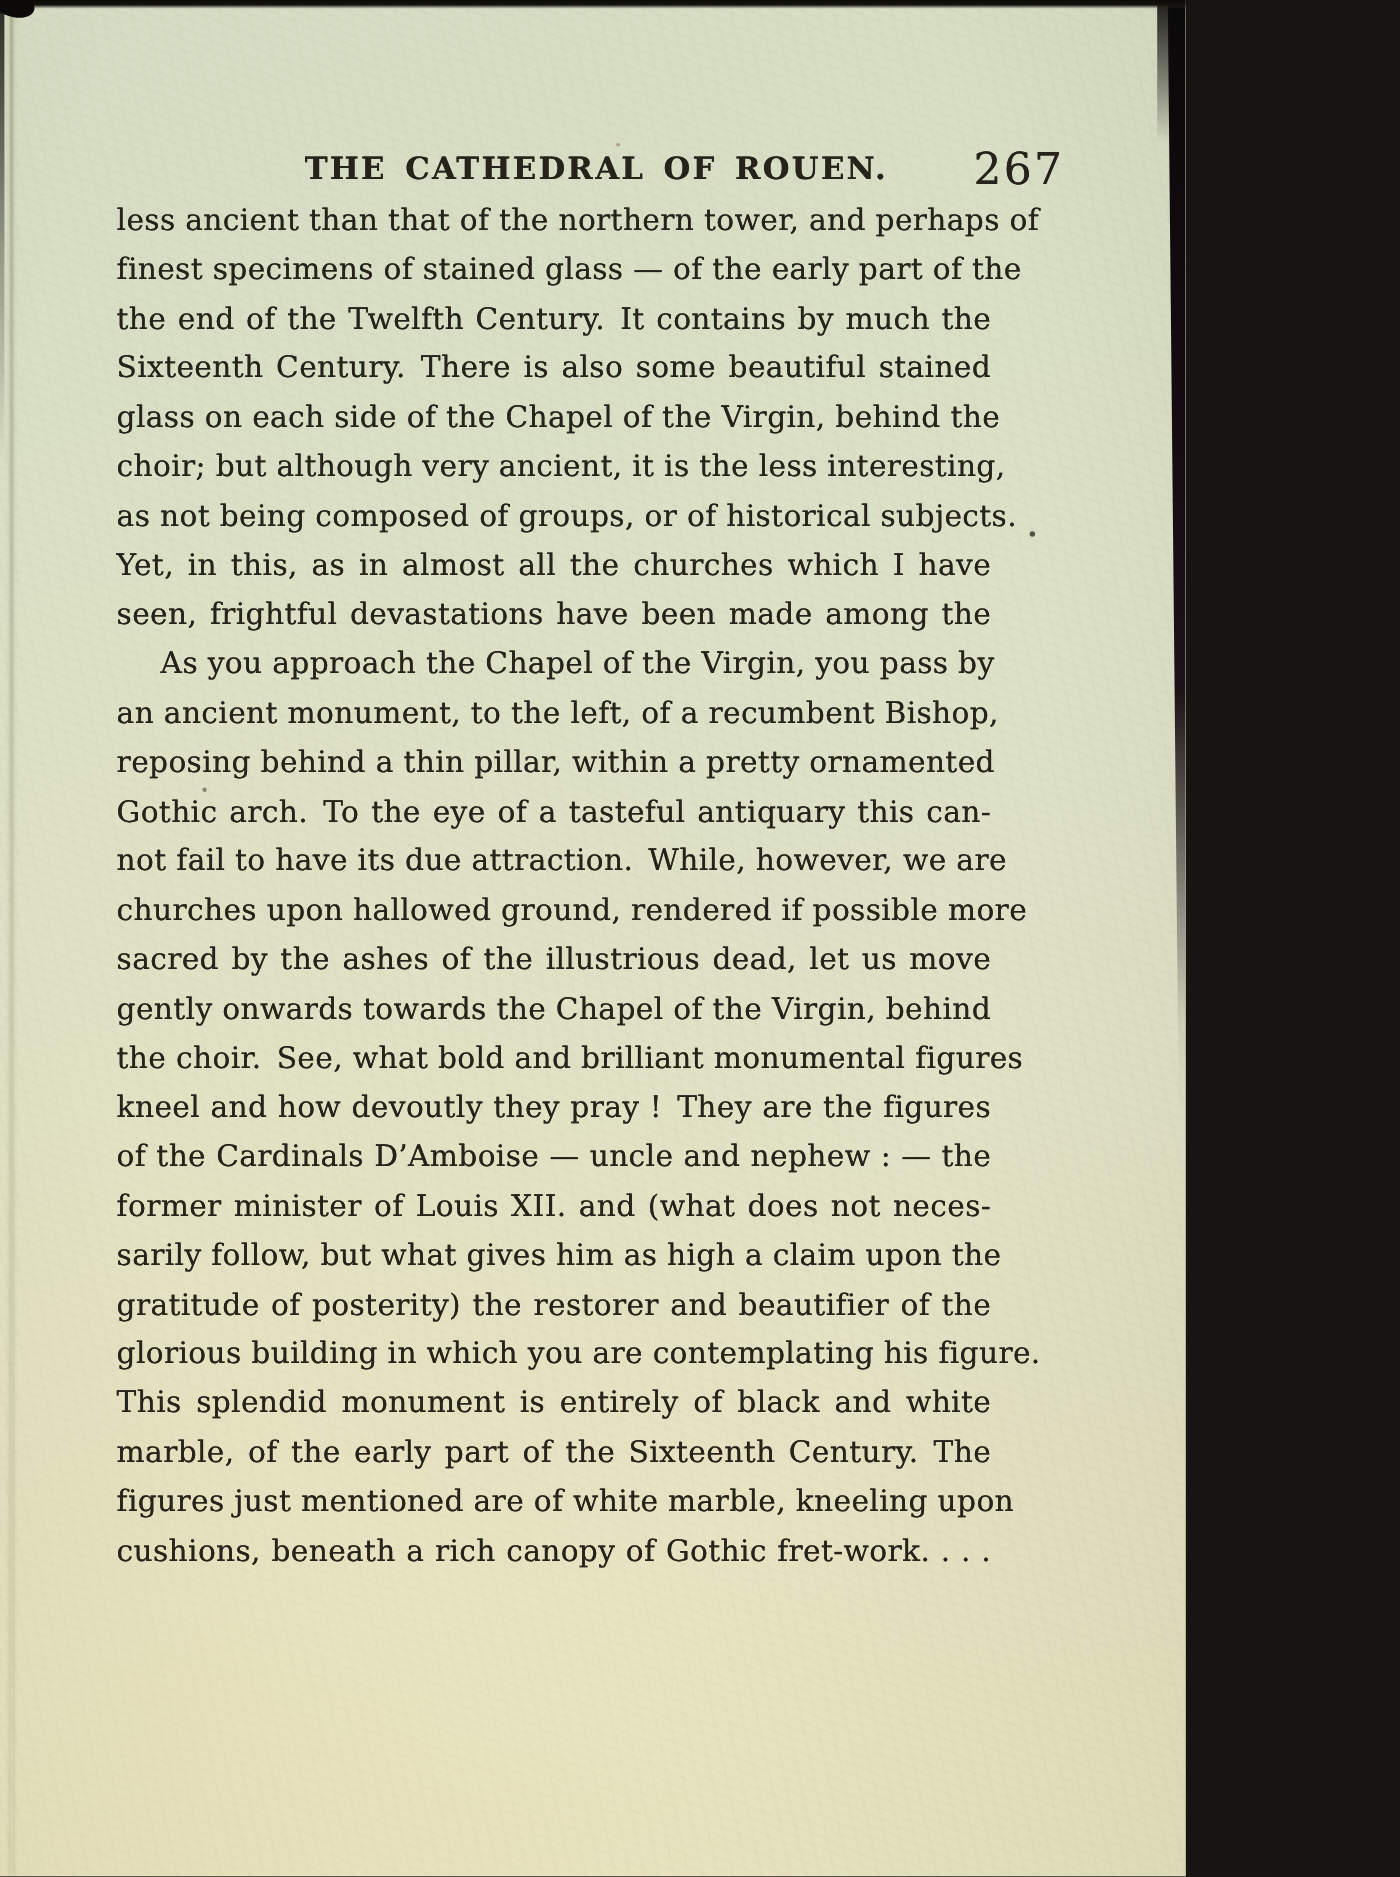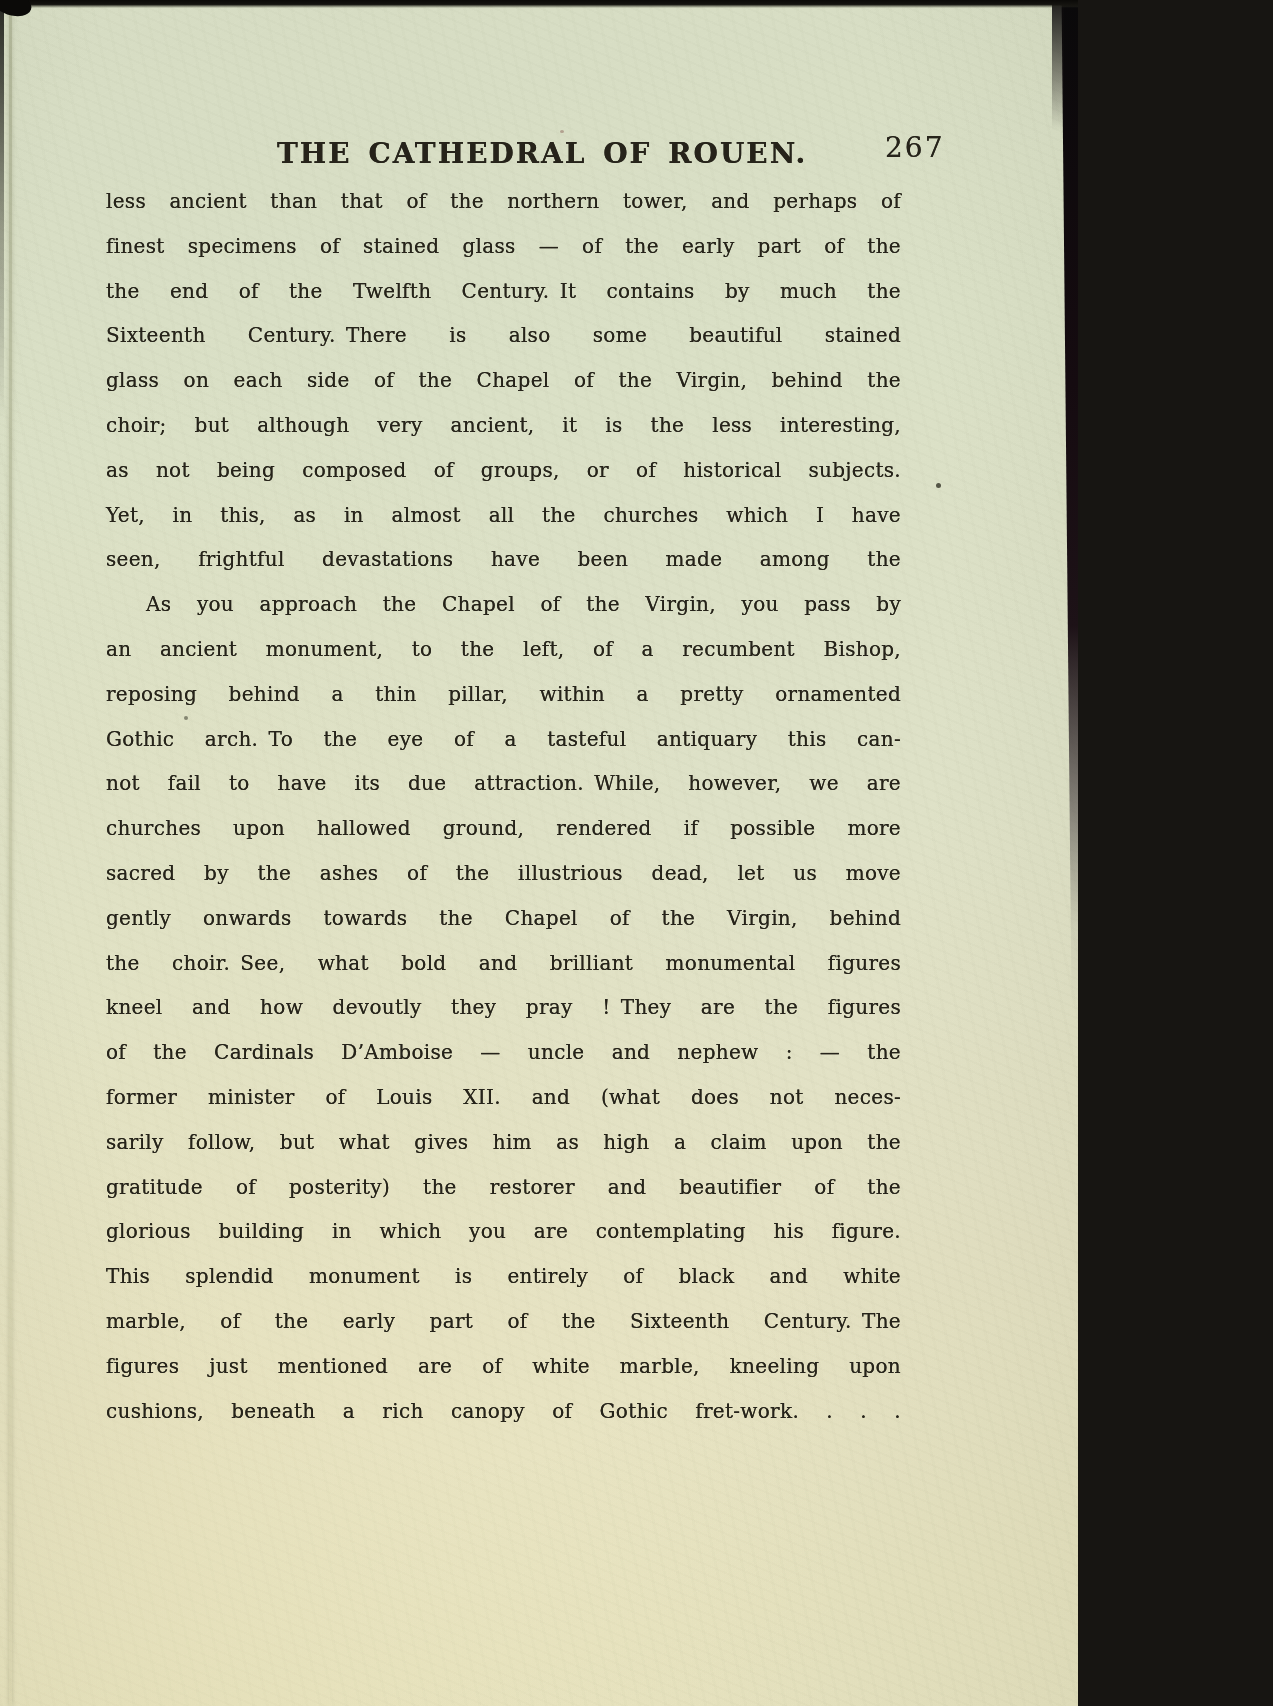--- a/index.html
+++ b/index.html
@@ -103,27 +103,27 @@
 
   
   .ink { color: #26231a; text-shadow: 0 0 0.6px rgba(32,30,20,0.85); }
   .running-header {
     position: absolute; left: 277px; top: 140px;
     font-size: 28px; font-weight: 700; letter-spacing: 2px; word-spacing: 5px;
     line-height: 1; white-space: nowrap; z-index: 2;
   }
   .page-number {
     position: absolute; left: 885px; top: 134px;
-    font-size: 28px; font-weight: 400; letter-spacing: 2px; line-height: 1; z-index: 2;
+    font-size: 40px; font-weight: 400; letter-spacing: 2px; line-height: 1; z-index: 2;
   }
   .text-block {
     position: absolute; left: 106px; top: 179px; width: 795px; z-index: 2;
   }
   .line {
-    font-size: 20px; line-height: 44.8px; height: 44.8px;
+    font-size: 27px; line-height: 44.8px; height: 44.8px;
     letter-spacing: 0.3px;
     text-align: justify; text-align-last: justify;
     white-space: nowrap;
   }
   .line.indent { text-indent: 40px; }
 </style>
 </head>
 <body>
 
 <div class="scene">

